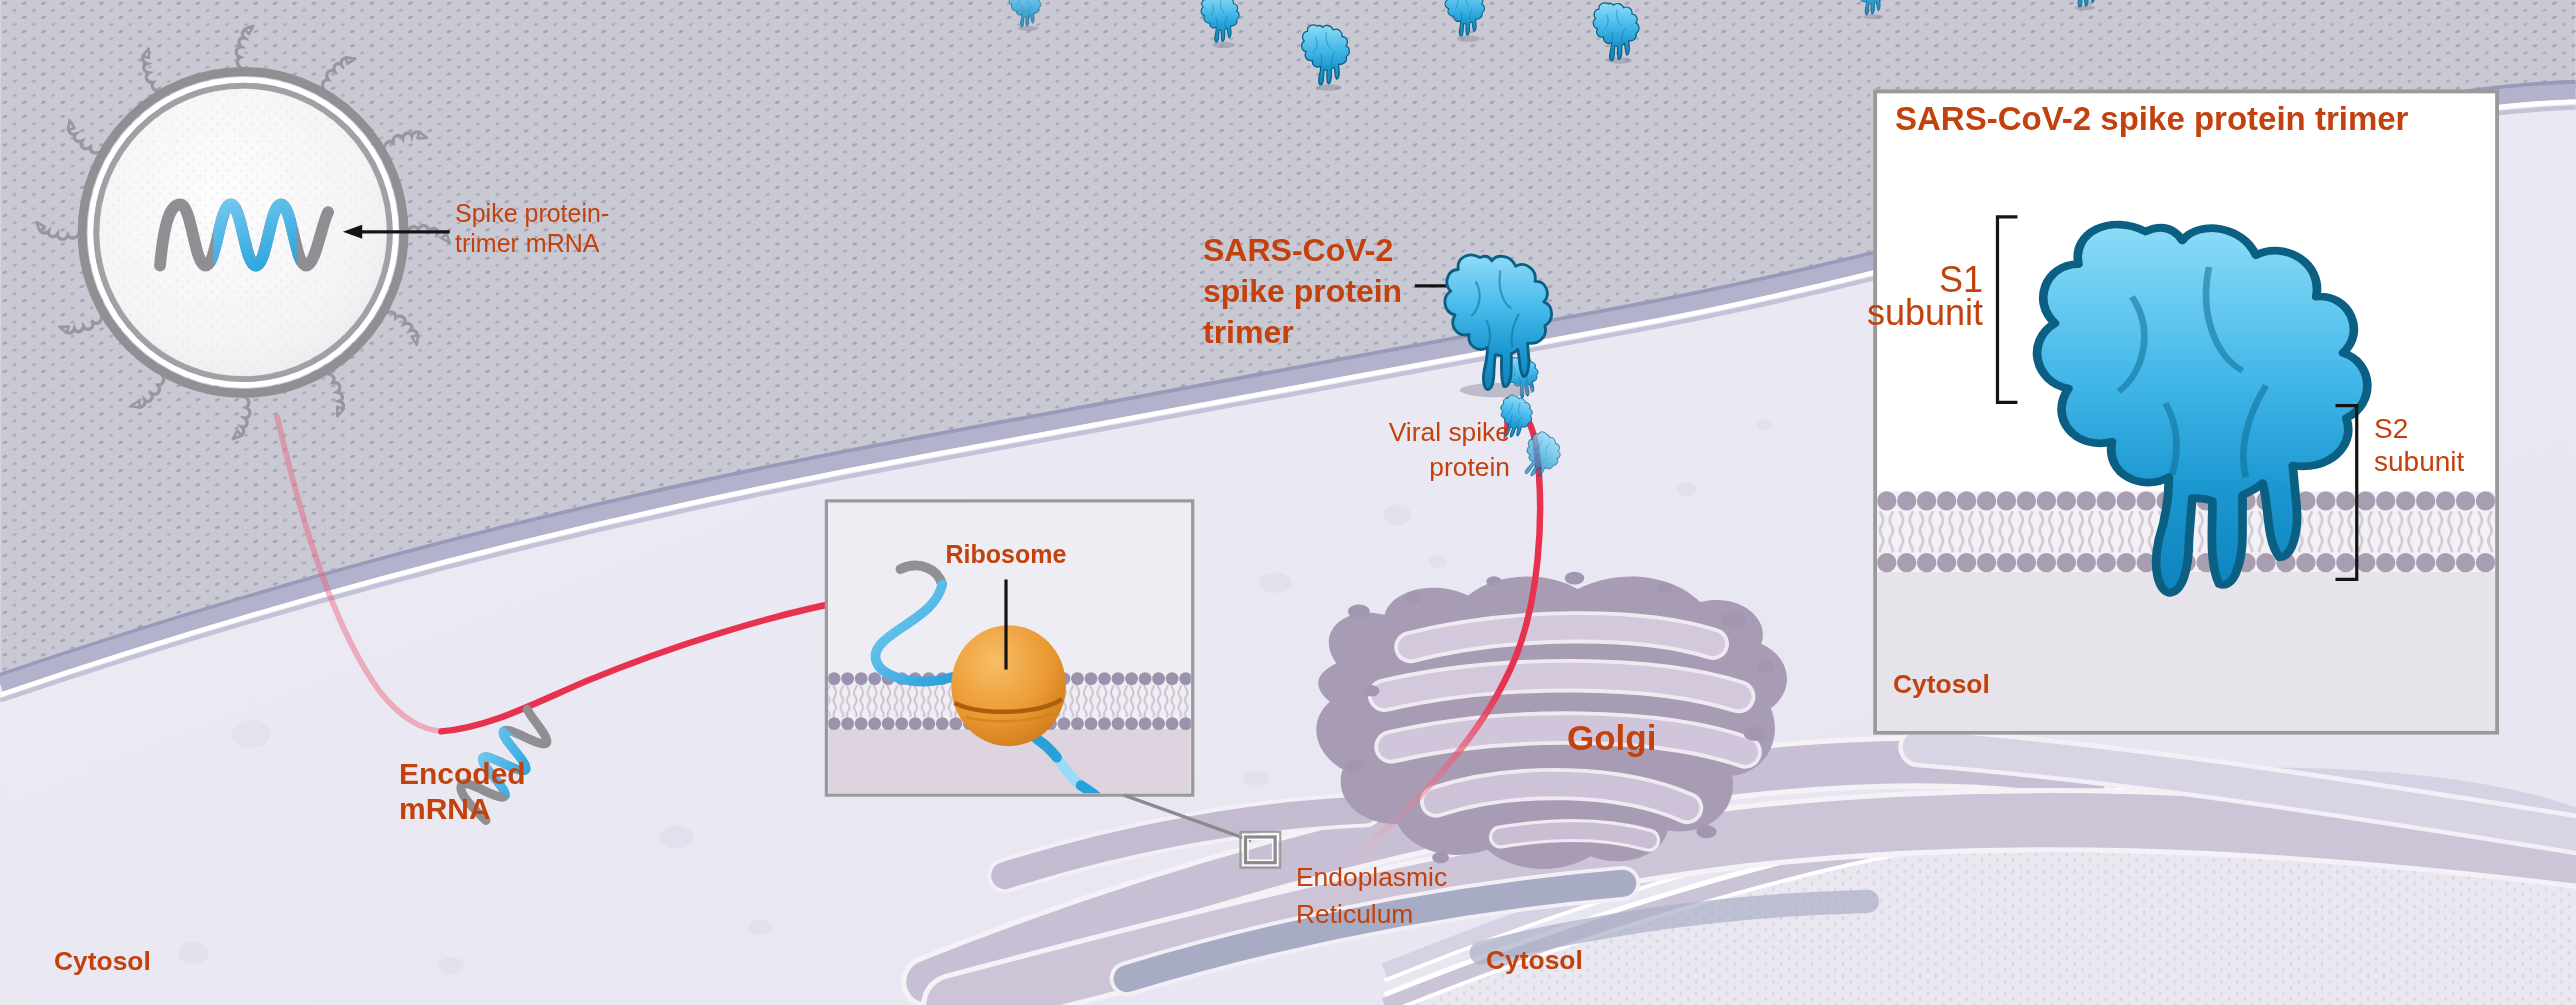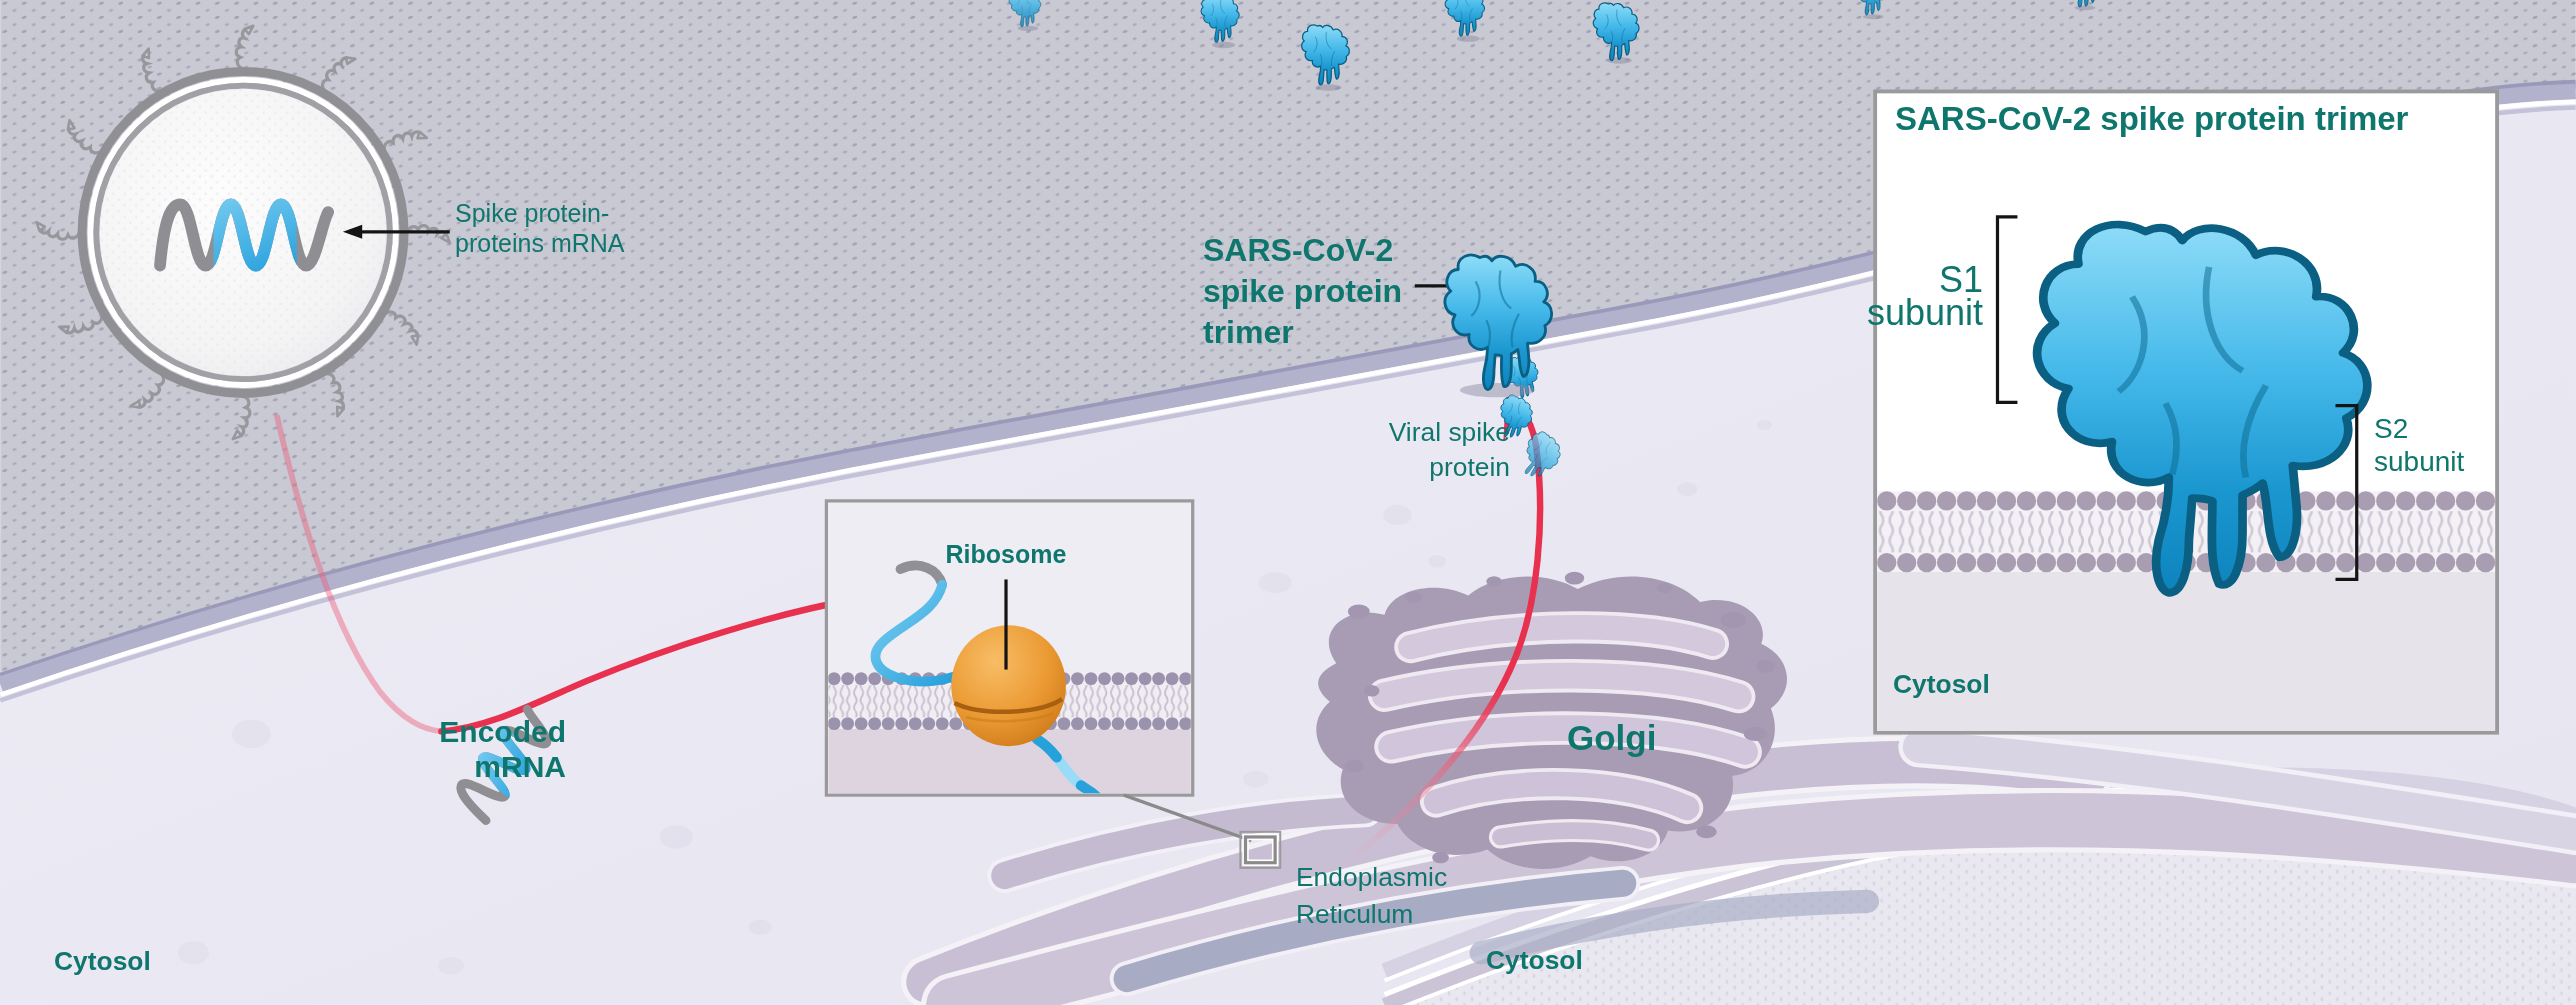--- a/index.html
+++ b/index.html
@@ -1,23 +1,23 @@
 <!DOCTYPE html>
 <html style="font-size:10.3px"><head>
 <meta charset="utf-8">
 <style>
   html,body{margin:0;padding:0;}
   body{width:2576px;height:1005px;overflow:hidden;background:#e9e8f2;}
   #stage{position:relative;width:2576px;height:1005px;font-family:"Liberation Sans","DejaVu Sans",sans-serif;}
   #art{position:absolute;left:0;top:0;}
-  .lbl{position:absolute;color:#0f766e;white-space:pre-line;}
+  .lbl{position:absolute;color:#c2410c;white-space:pre-line;}
   .reg{font-size:26px;line-height:33px;font-weight:700;}
   .bold{font-weight:700;}
   #lbl-spike-mrna{left:455px;top:198px;font-size:25px;line-height:30px;}
-  #lbl-encoded{left:399px;top:714px;width:167px;text-align:right;font-size:30px;line-height:35px;}
+  #lbl-encoded{left:399px;top:756px;width:167px;text-align:left;font-size:30px;line-height:35px;}
   #lbl-ribosome{left:935px;top:538px;width:142px;text-align:center;font-size:25px;}
   #lbl-trimer-main{left:1203px;top:230px;font-size:32px;line-height:41px;}
   #lbl-viral{left:1333px;top:415px;width:177px;text-align:right;font-size:26.4px;line-height:35px;}
   #lbl-golgi{left:1567px;top:705px;font-size:35px;margin-top:16px;}
   #lbl-er{left:1296px;top:859px;font-size:26.4px;line-height:37px;}
   #lbl-cytosol{left:54px;top:945px;font-size:26.4px;}
   #lbl-nucleus{left:1486px;top:944px;font-size:26.4px;}
   #lbl-panel-title{left:1895px;top:100px;font-size:33px;}
   #lbl-s1{left:1861px;top:263px;width:122px;text-align:right;font-size:36px;line-height:33px;}
   #lbl-s2{left:2374px;top:412px;font-size:28px;line-height:33px;}
@@ -440,21 +440,21 @@
       </g>
       <g>
         <use href="#spikeShape" transform="translate(3155,332) scale(5.2,4.6)"></use>
       </g>
     </g>
     <path d="M3133,337 L3102,337 L3102,625 L3133,625" stroke="#141414" stroke-width="5" fill="none"></path>
     <path d="M3627,630 L3660,630 L3660,900 L3627,900" stroke="#141414" stroke-width="5" fill="none"></path>
   </g>
 </svg>
 
-<div class="lbl" id="lbl-spike-mrna"><span>Spike protein-</span><br><span>proteins mRNA</span></div>
+<div class="lbl" id="lbl-spike-mrna"><span>Spike protein-</span><br><span>trimer mRNA</span></div>
 
 <div class="lbl bold" id="lbl-encoded"><span>Encoded</span><br><span>mRNA</span></div>
 
 <div class="lbl reg" id="lbl-ribosome">Ribosome</div>
 
 <div class="lbl bold" id="lbl-trimer-main"><span>SARS-CoV-2</span><br><span>spike protein</span><br><span>trimer</span></div>
 
 <div class="lbl" id="lbl-viral"><span>Viral spike</span><br><span>protein</span></div>
 
 <div class="lbl reg" id="lbl-golgi">Golgi</div>

